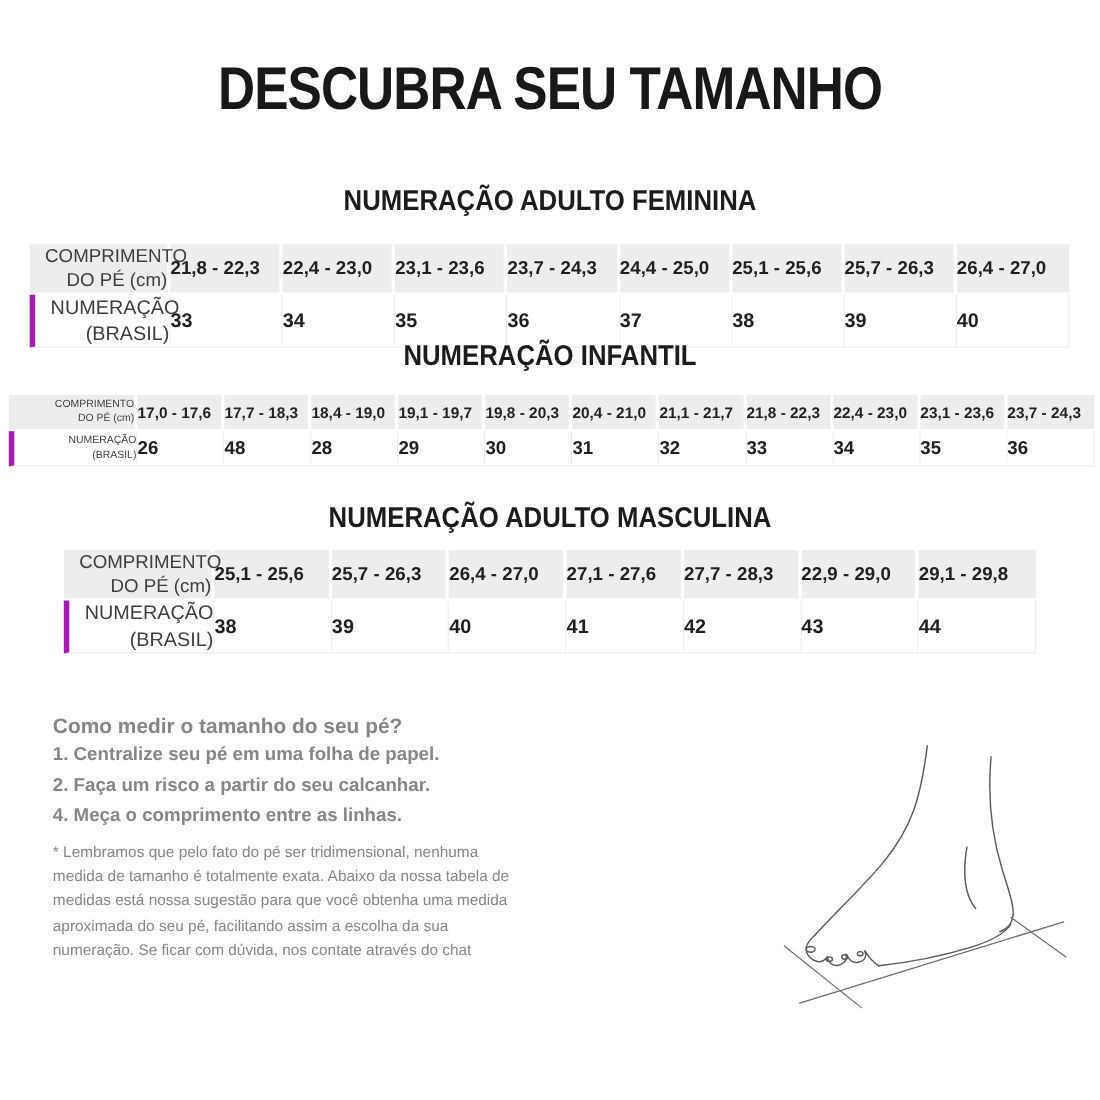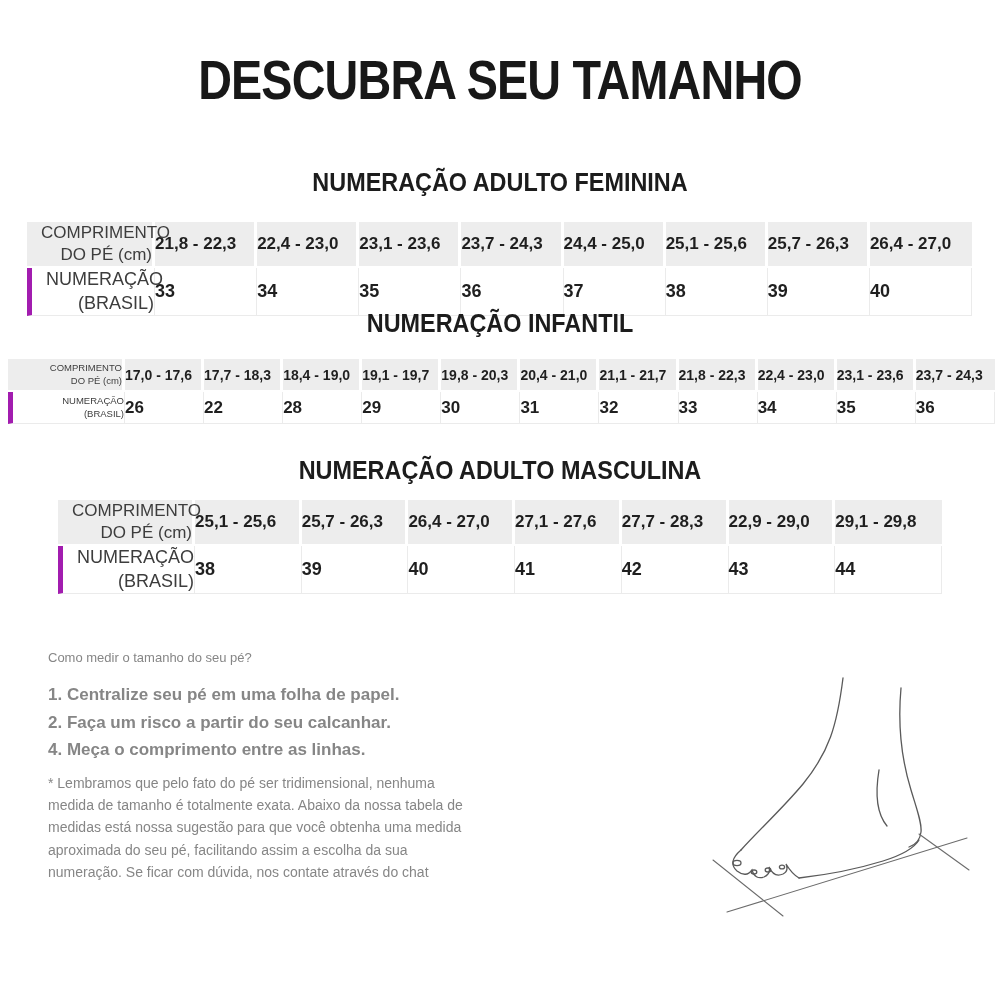--- a/index.html
+++ b/index.html
@@ -51,21 +51,21 @@
 
   .size-table td.lbl{
     text-align:right; padding-left:14px; font-weight:400;
     font-size:10.5px; line-height:1.3; color:#3d3d3d; white-space:pre-line;
   }
   #t-inf td.lbl{ font-size:9.5px; }
 
   .howto{
     position:absolute; left:48px; top:650px; width:625px; color:#868686;
   }
-  .howto-heading{ font-size:13px; font-weight:400; margin-bottom:16px; }
+  .howto-heading{ font-size:19px; font-weight:700; }
   .howto-step{ font-size:17px; font-weight:700; line-height:1.62; }
   .disclaimer{
     margin-top:8px; font-size:14px; font-weight:400; line-height:1.6;
     white-space:pre-line;
   }
   .foot-illustration{
     position:absolute; left:685px; top:672px; width:300px; height:270px;
   }
 </style>
 </head>
@@ -147,21 +147,21 @@
       <td>21,1 - 21,7</td>
       <td>21,8 - 22,3</td>
       <td>22,4 - 23,0</td>
       <td>23,1 - 23,6</td>
       <td>23,7 - 24,3</td>
     </tr>
     <tr class="num-row">
       <td class="lbl">NUMERAÇÃO
 (BRASIL)</td>
       <td>26</td>
-      <td>22</td>
+      <td>48</td>
       <td>28</td>
       <td>29</td>
       <td>30</td>
       <td>31</td>
       <td>32</td>
       <td>33</td>
       <td>34</td>
       <td>35</td>
       <td>36</td>
     </tr>

